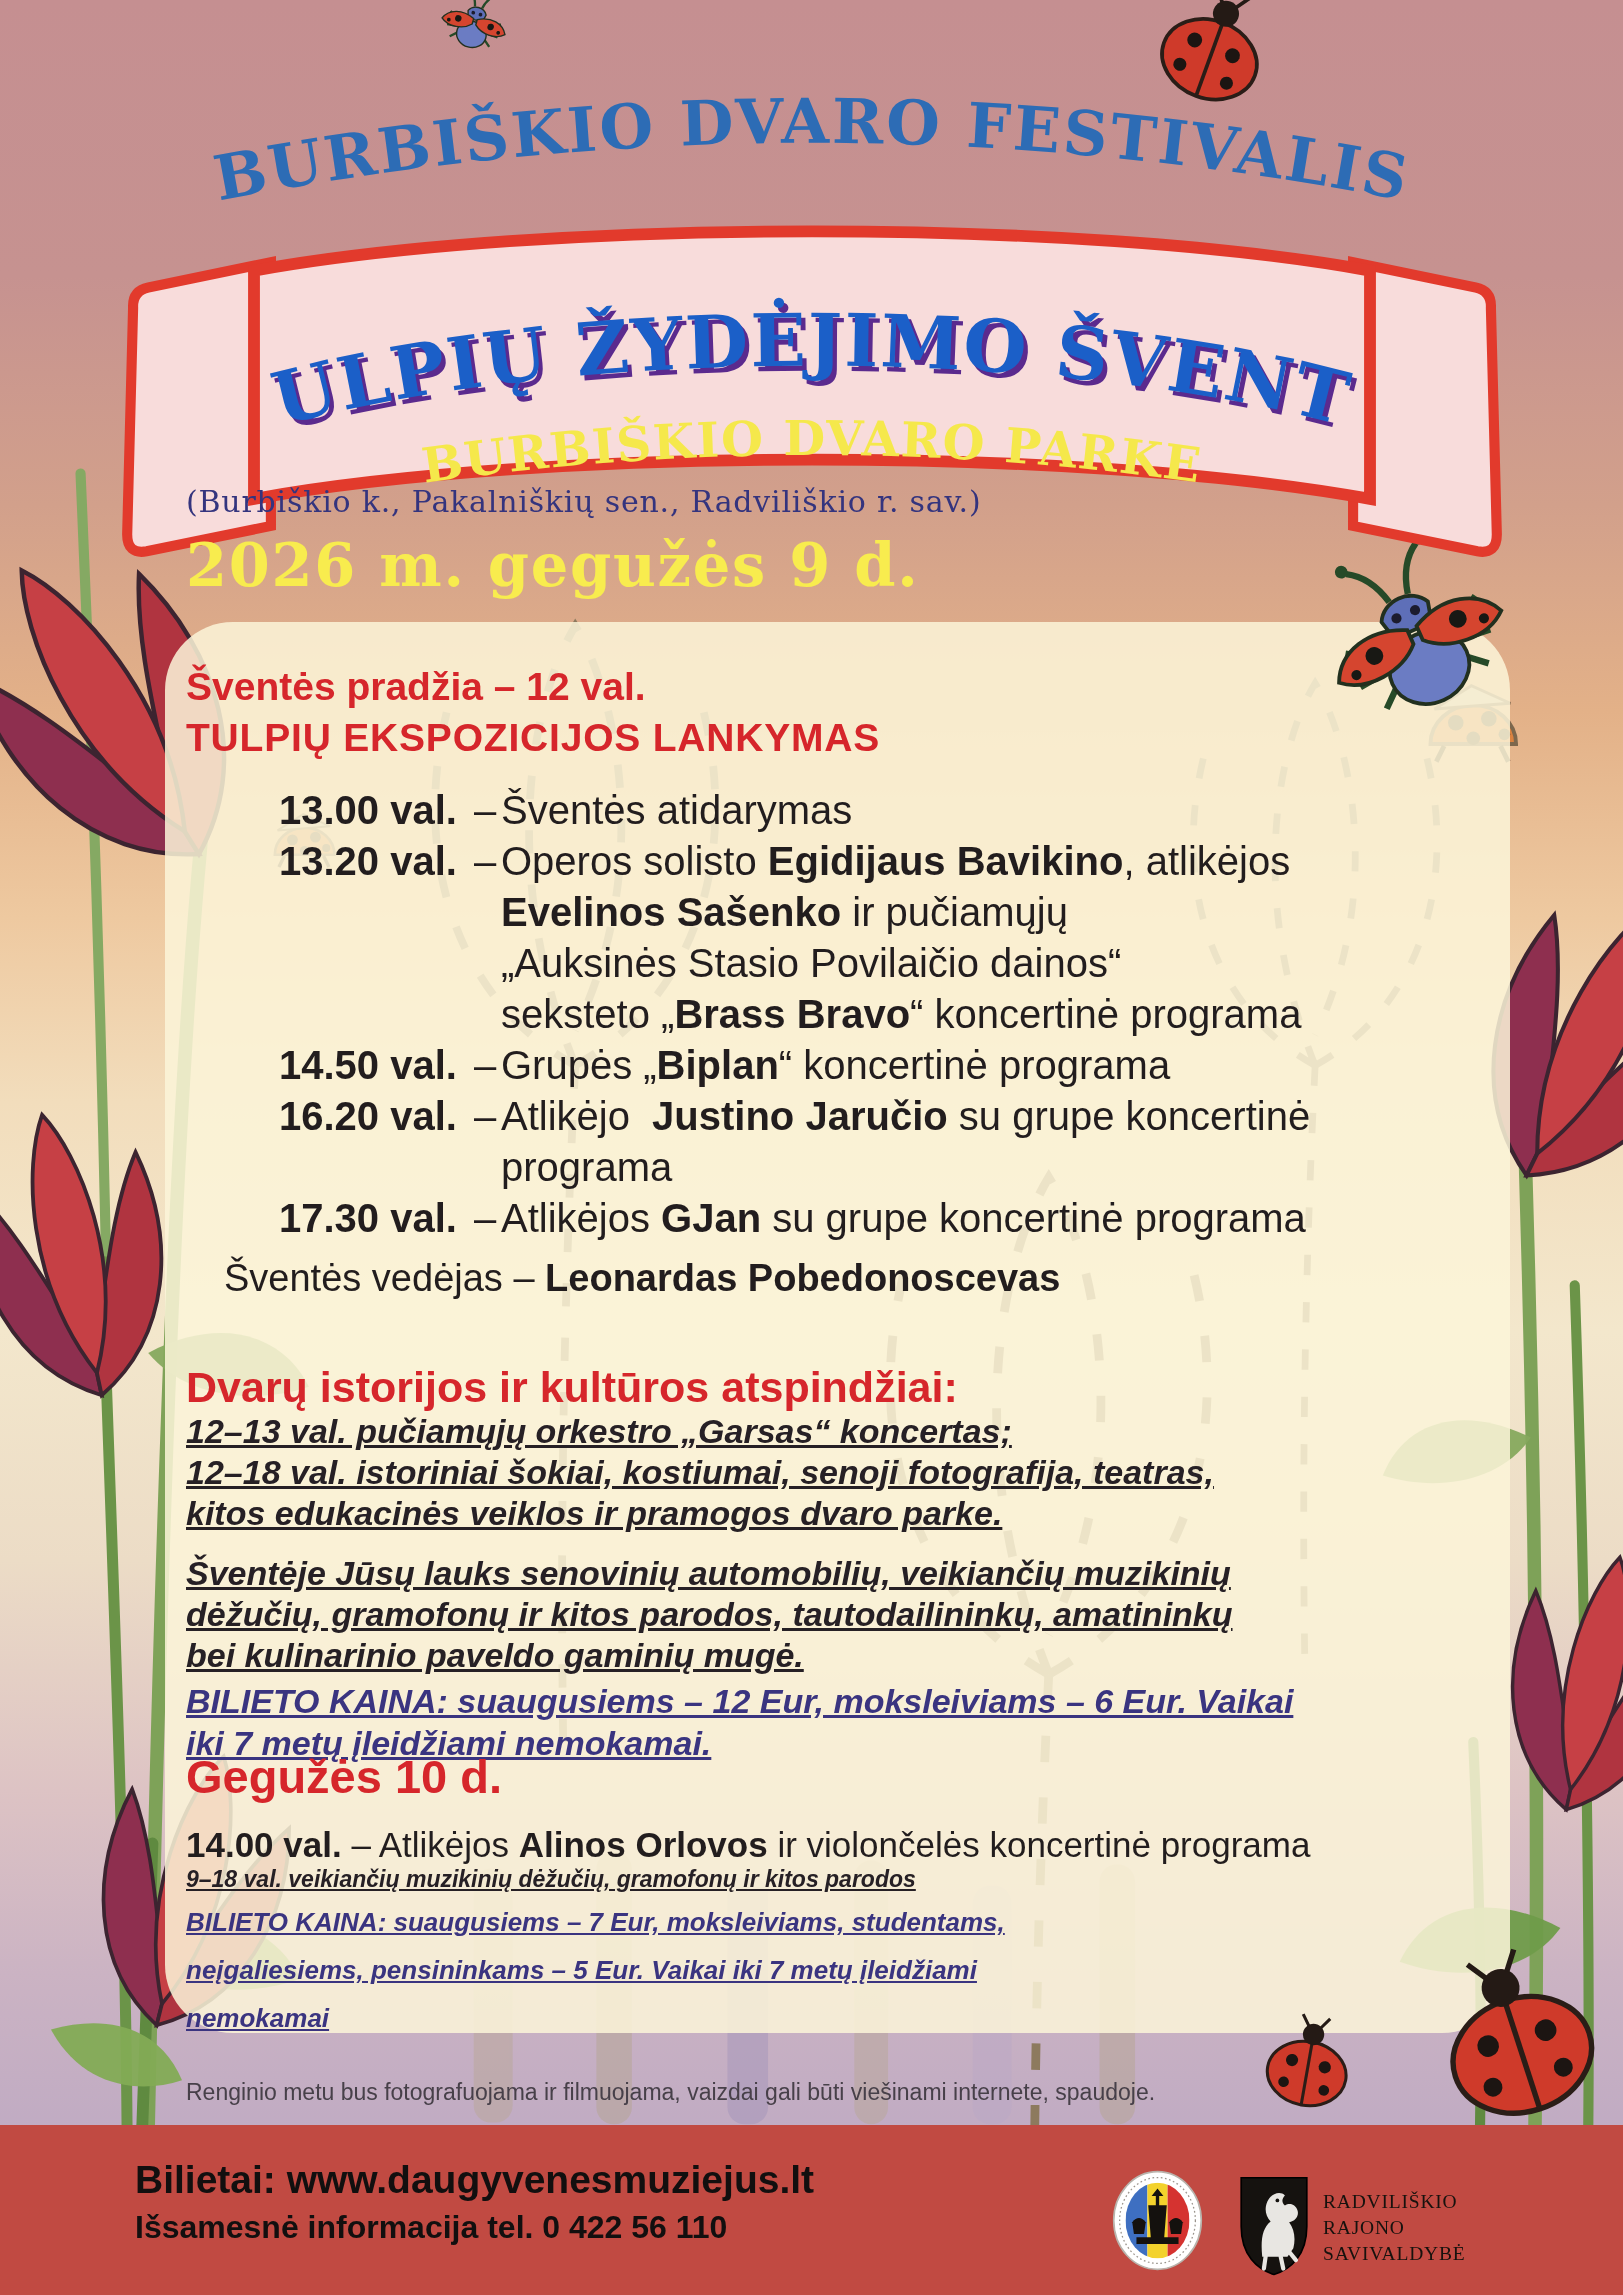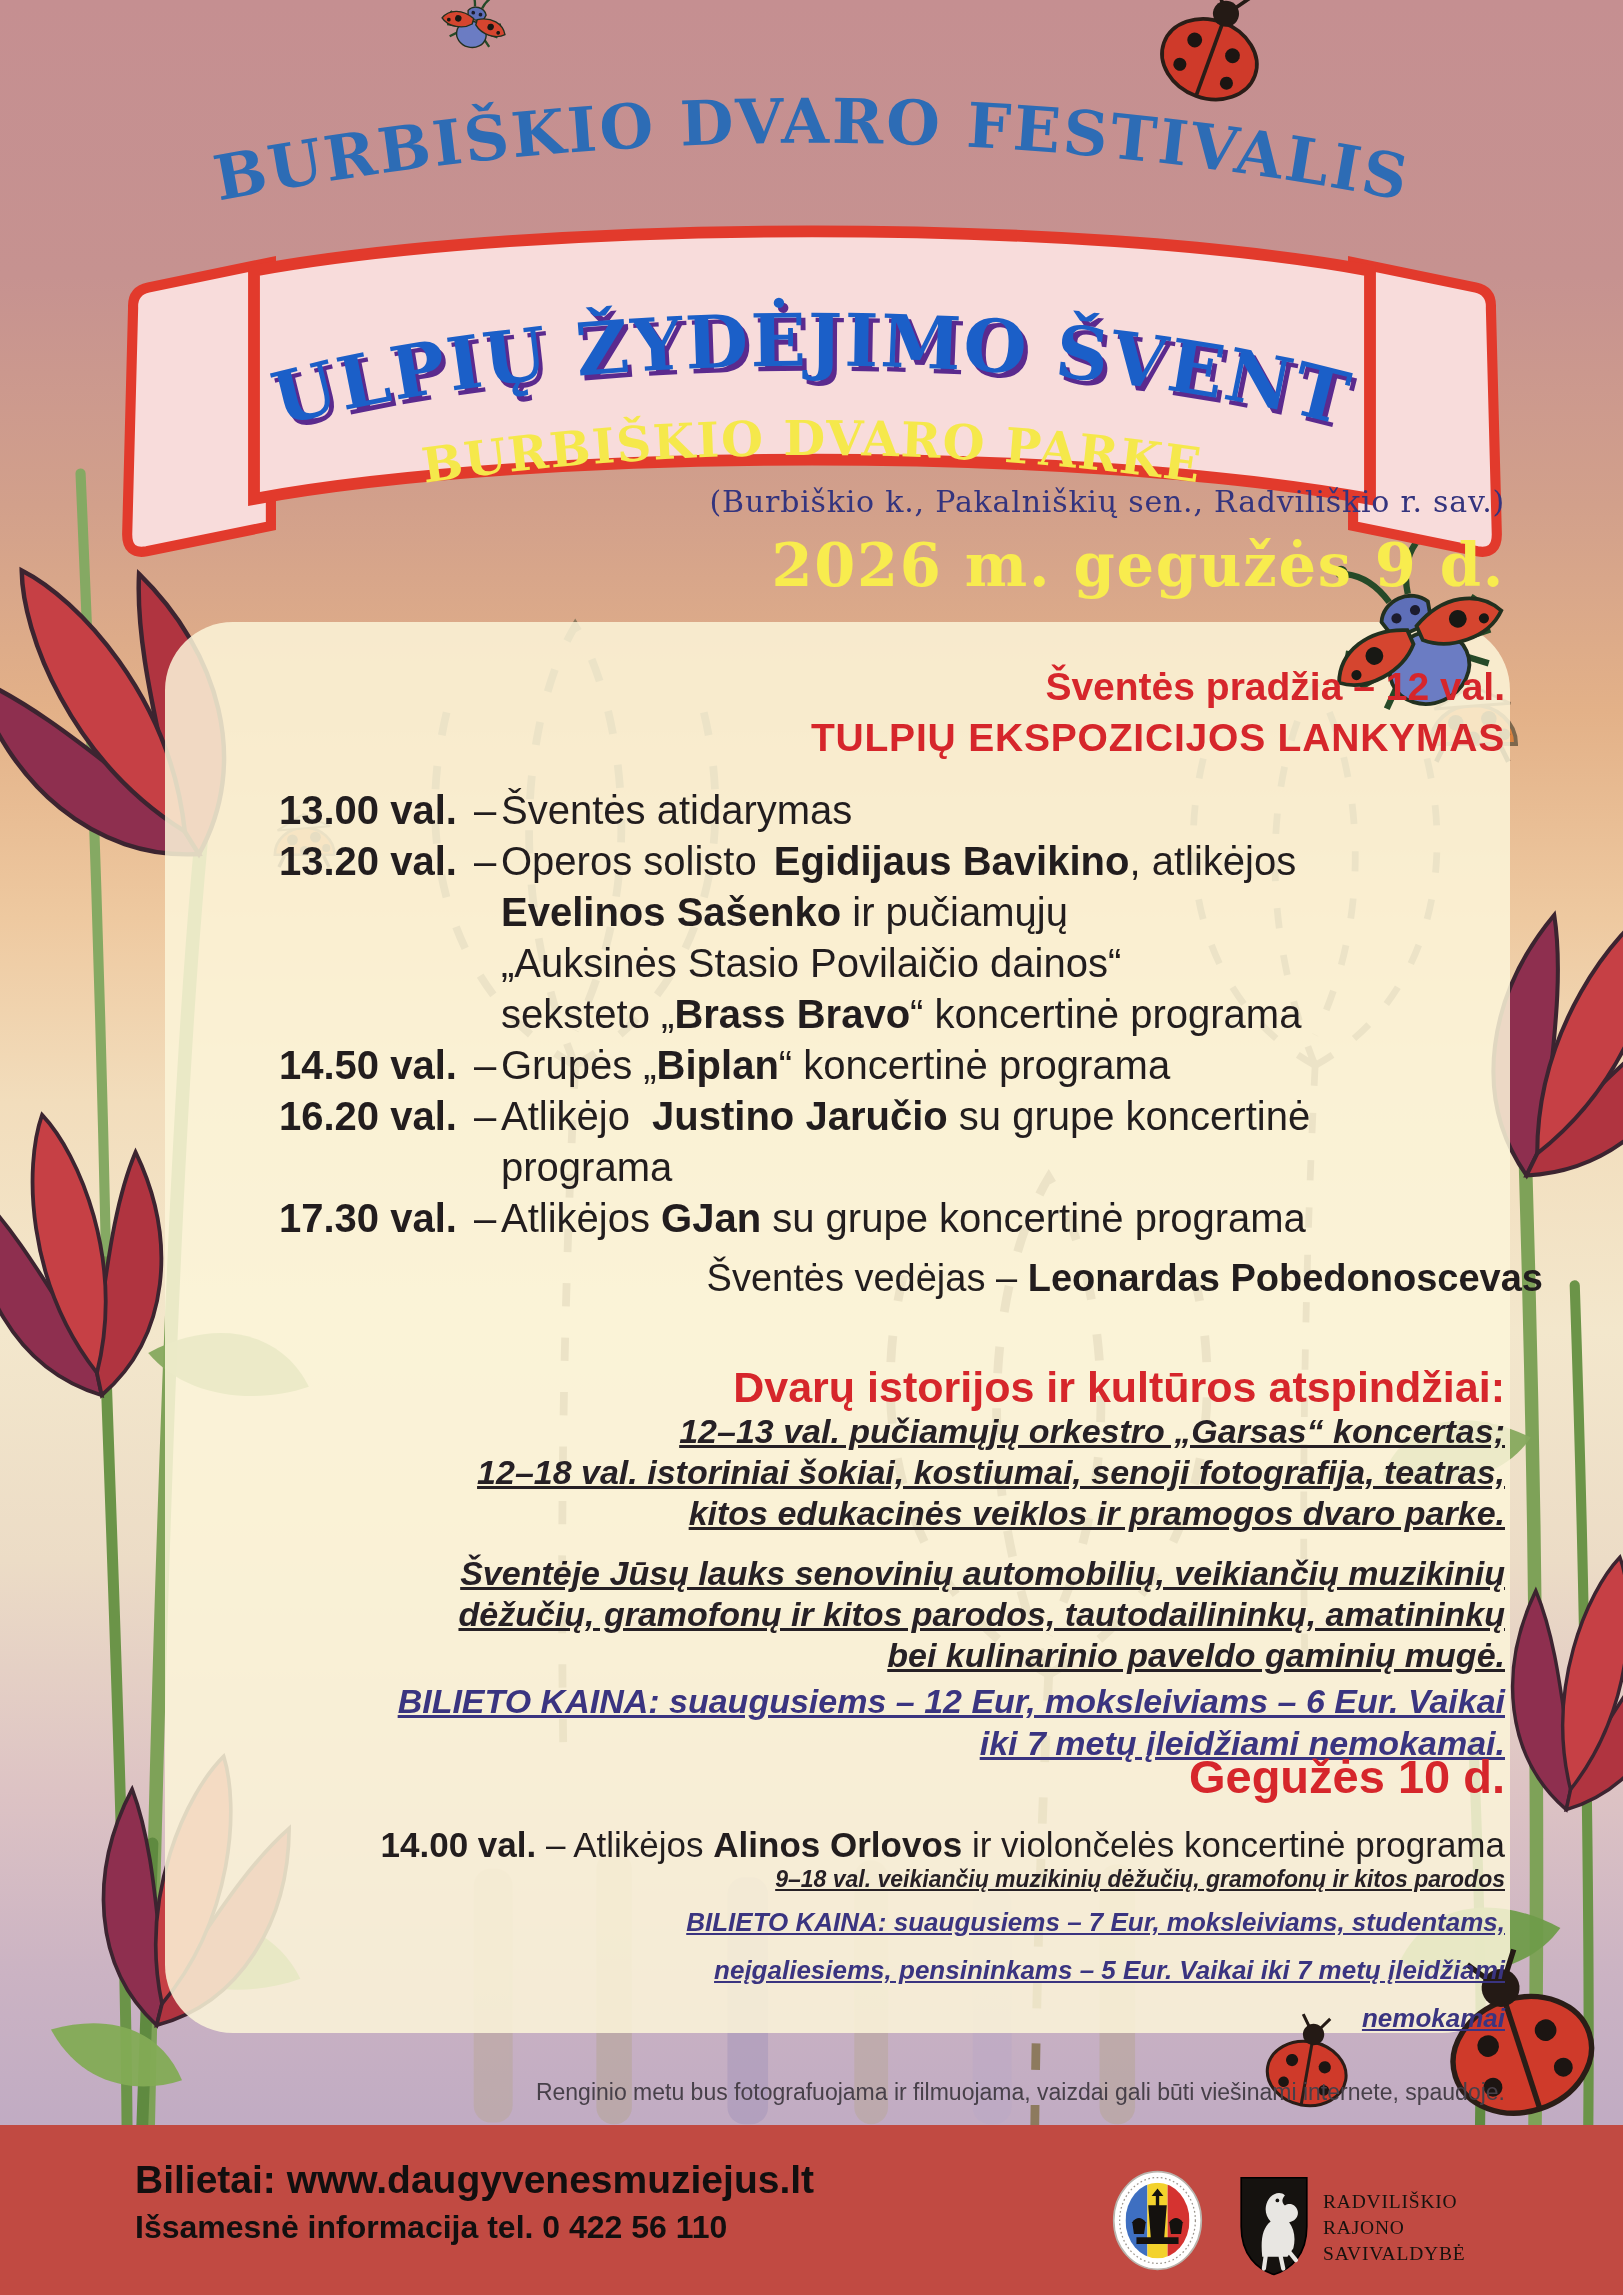--- a/index.html
+++ b/index.html
@@ -5,21 +5,21 @@
   html,body{margin:0;padding:0;background:#888;}
   .poster{position:relative;width:1624px;height:2295px;overflow:hidden;
     font-family:"Liberation Sans",sans-serif;
     background:linear-gradient(180deg,#c58f91 0%,#c69290 12%,#d2a08b 22%,#e3b188 31%,
       #eec9a0 40%,#f2ddbc 48%,#f3e7cc 58%,#ecdcc6 68%,#ddc3c4 78%,#cbb3c3 86%,
       #c0abc3 93%,#bba8c4 100%);}
   .abs{position:absolute;}
   .z1{z-index:1}.z3{z-index:3}.z4{z-index:4}
   .panel{left:165px;top:622px;width:1345px;height:1411px;border-radius:68px;
     background:rgba(252,244,216,0.86);z-index:2;}
-  .ctr{left:165px;width:1319px;text-align:right;padding-left:21px;z-index:4;}
+  .ctr{left:165px;width:1319px;text-align:left;padding-left:21px;z-index:4;}
   .red{color:#d6262b;}
   .serif{font-family:"DejaVu Serif","Liberation Serif",serif;}
   .address{top:484px;font-size:30px;color:#34347e;letter-spacing:0.8px;}
   .date{top:531px;font-size:59px;font-weight:700;color:#f8ec4e;letter-spacing:1.7px;}
   .intro1{top:665px;font-size:39px;font-weight:700;}
   .intro2{top:716px;font-size:39px;font-weight:700;letter-spacing:0.8px;}
   .schedule{left:279px;top:785px;width:1066px;z-index:4;color:#221d1e;}
   .srow{display:grid;grid-template-columns:190px 32px 1fr;}
   .stime{font-weight:700;font-size:40px;line-height:51px;}
   .sdash{font-size:40px;line-height:51px;text-align:center;}
@@ -190,21 +190,21 @@
         <div class="stime">13.00 val.</div>
         <div class="sdash">–</div>
         <div class="sbody">
           <div class="sline"><span>Šventės atidarymas</span></div>
         </div>
       </div>
       <div class="srow">
         <div class="stime">13.20 val.</div>
         <div class="sdash">–</div>
         <div class="sbody">
-          <div class="sline"><span>Operos solisto </span><span style="font-weight: 700; margin-left: 6px;">Egidijaus Bavikino</span><span>, atlikėjos</span></div>
+          <div class="sline"><span>Operos solisto </span><span style="font-weight: 700;">Egidijaus Bavikino</span><span>, atlikėjos</span></div>
           <div class="sline"><span style="font-weight: 700;">Evelinos Sašenko</span><span> ir pučiamųjų</span></div>
           <div class="sline"><span>„Auksinės Stasio Povilaičio dainos“</span></div>
           <div class="sline"><span>seksteto „</span><span style="font-weight: 700;">Brass Bravo</span><span>“ koncertinė programa</span></div>
         </div>
       </div>
       <div class="srow">
         <div class="stime">14.50 val.</div>
         <div class="sdash">–</div>
         <div class="sbody">
           <div class="sline"><span>Grupės „</span><span style="font-weight: 700;">Biplan</span><span>“ koncertinė programa</span></div>

